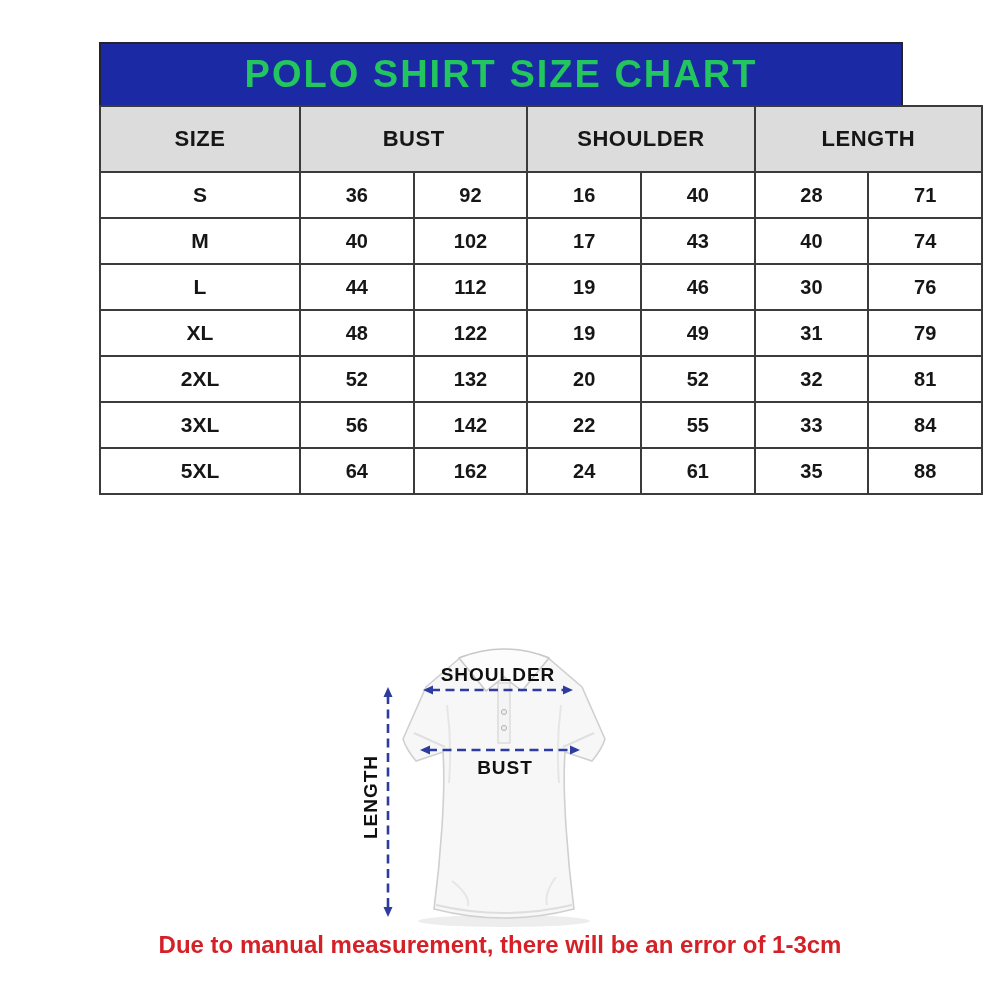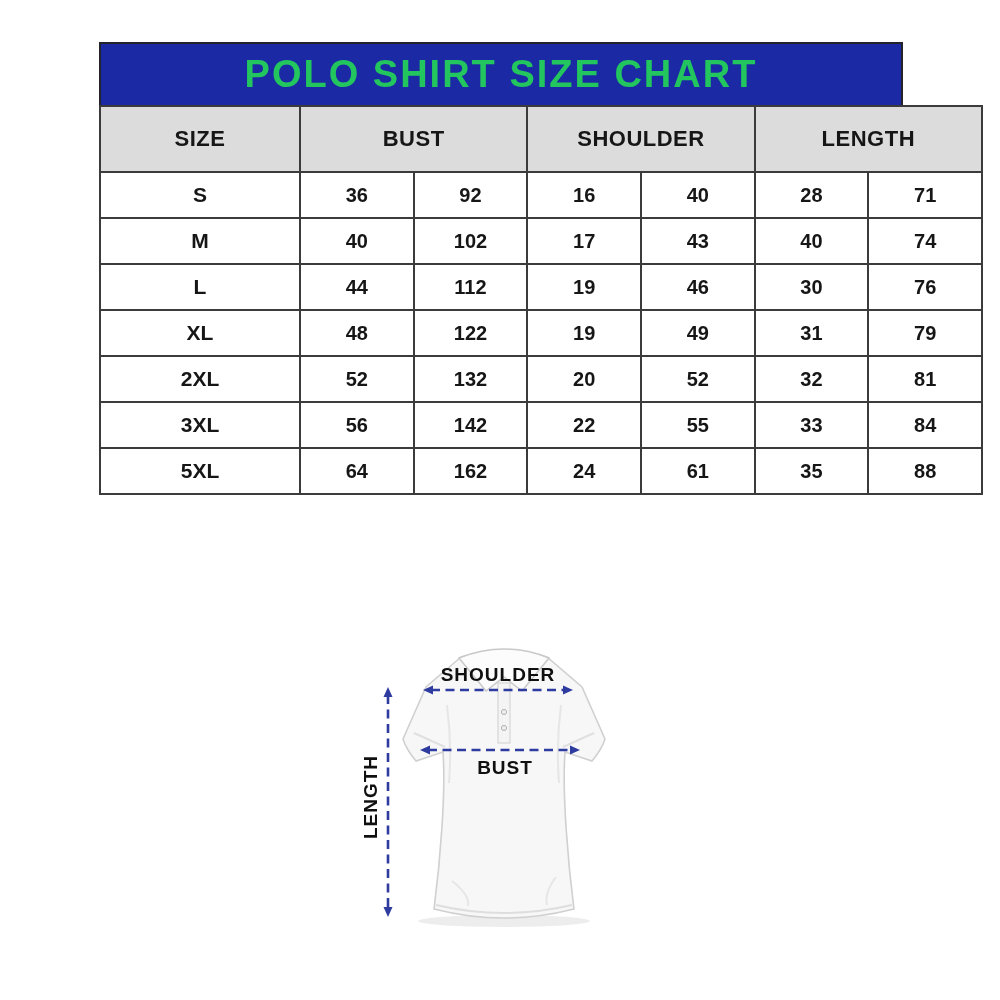--- a/index.html
+++ b/index.html
@@ -163,14 +163,15 @@
       <line class="arrow" x1="38" y1="52" x2="38" y2="266"></line>
       <polygon class="ahead" points="38,44 33.5,54 42.5,54"></polygon>
       <polygon class="ahead" points="38,274 33.5,264 42.5,264"></polygon>
 
       <text class="dlabel" x="148" y="38" text-anchor="middle">SHOULDER</text>
       <text class="dlabel" x="155" y="131" text-anchor="middle">BUST</text>
       <text class="dlabel" transform="translate(22 154) rotate(-90)" text-anchor="middle" dominant-baseline="middle">LENGTH</text>
     </svg>
   </div>
 
+  <div class="footnote">Due to manual measurement, there will be an error of 1-3cm</div>
 
 </div>
 
 </body></html>

